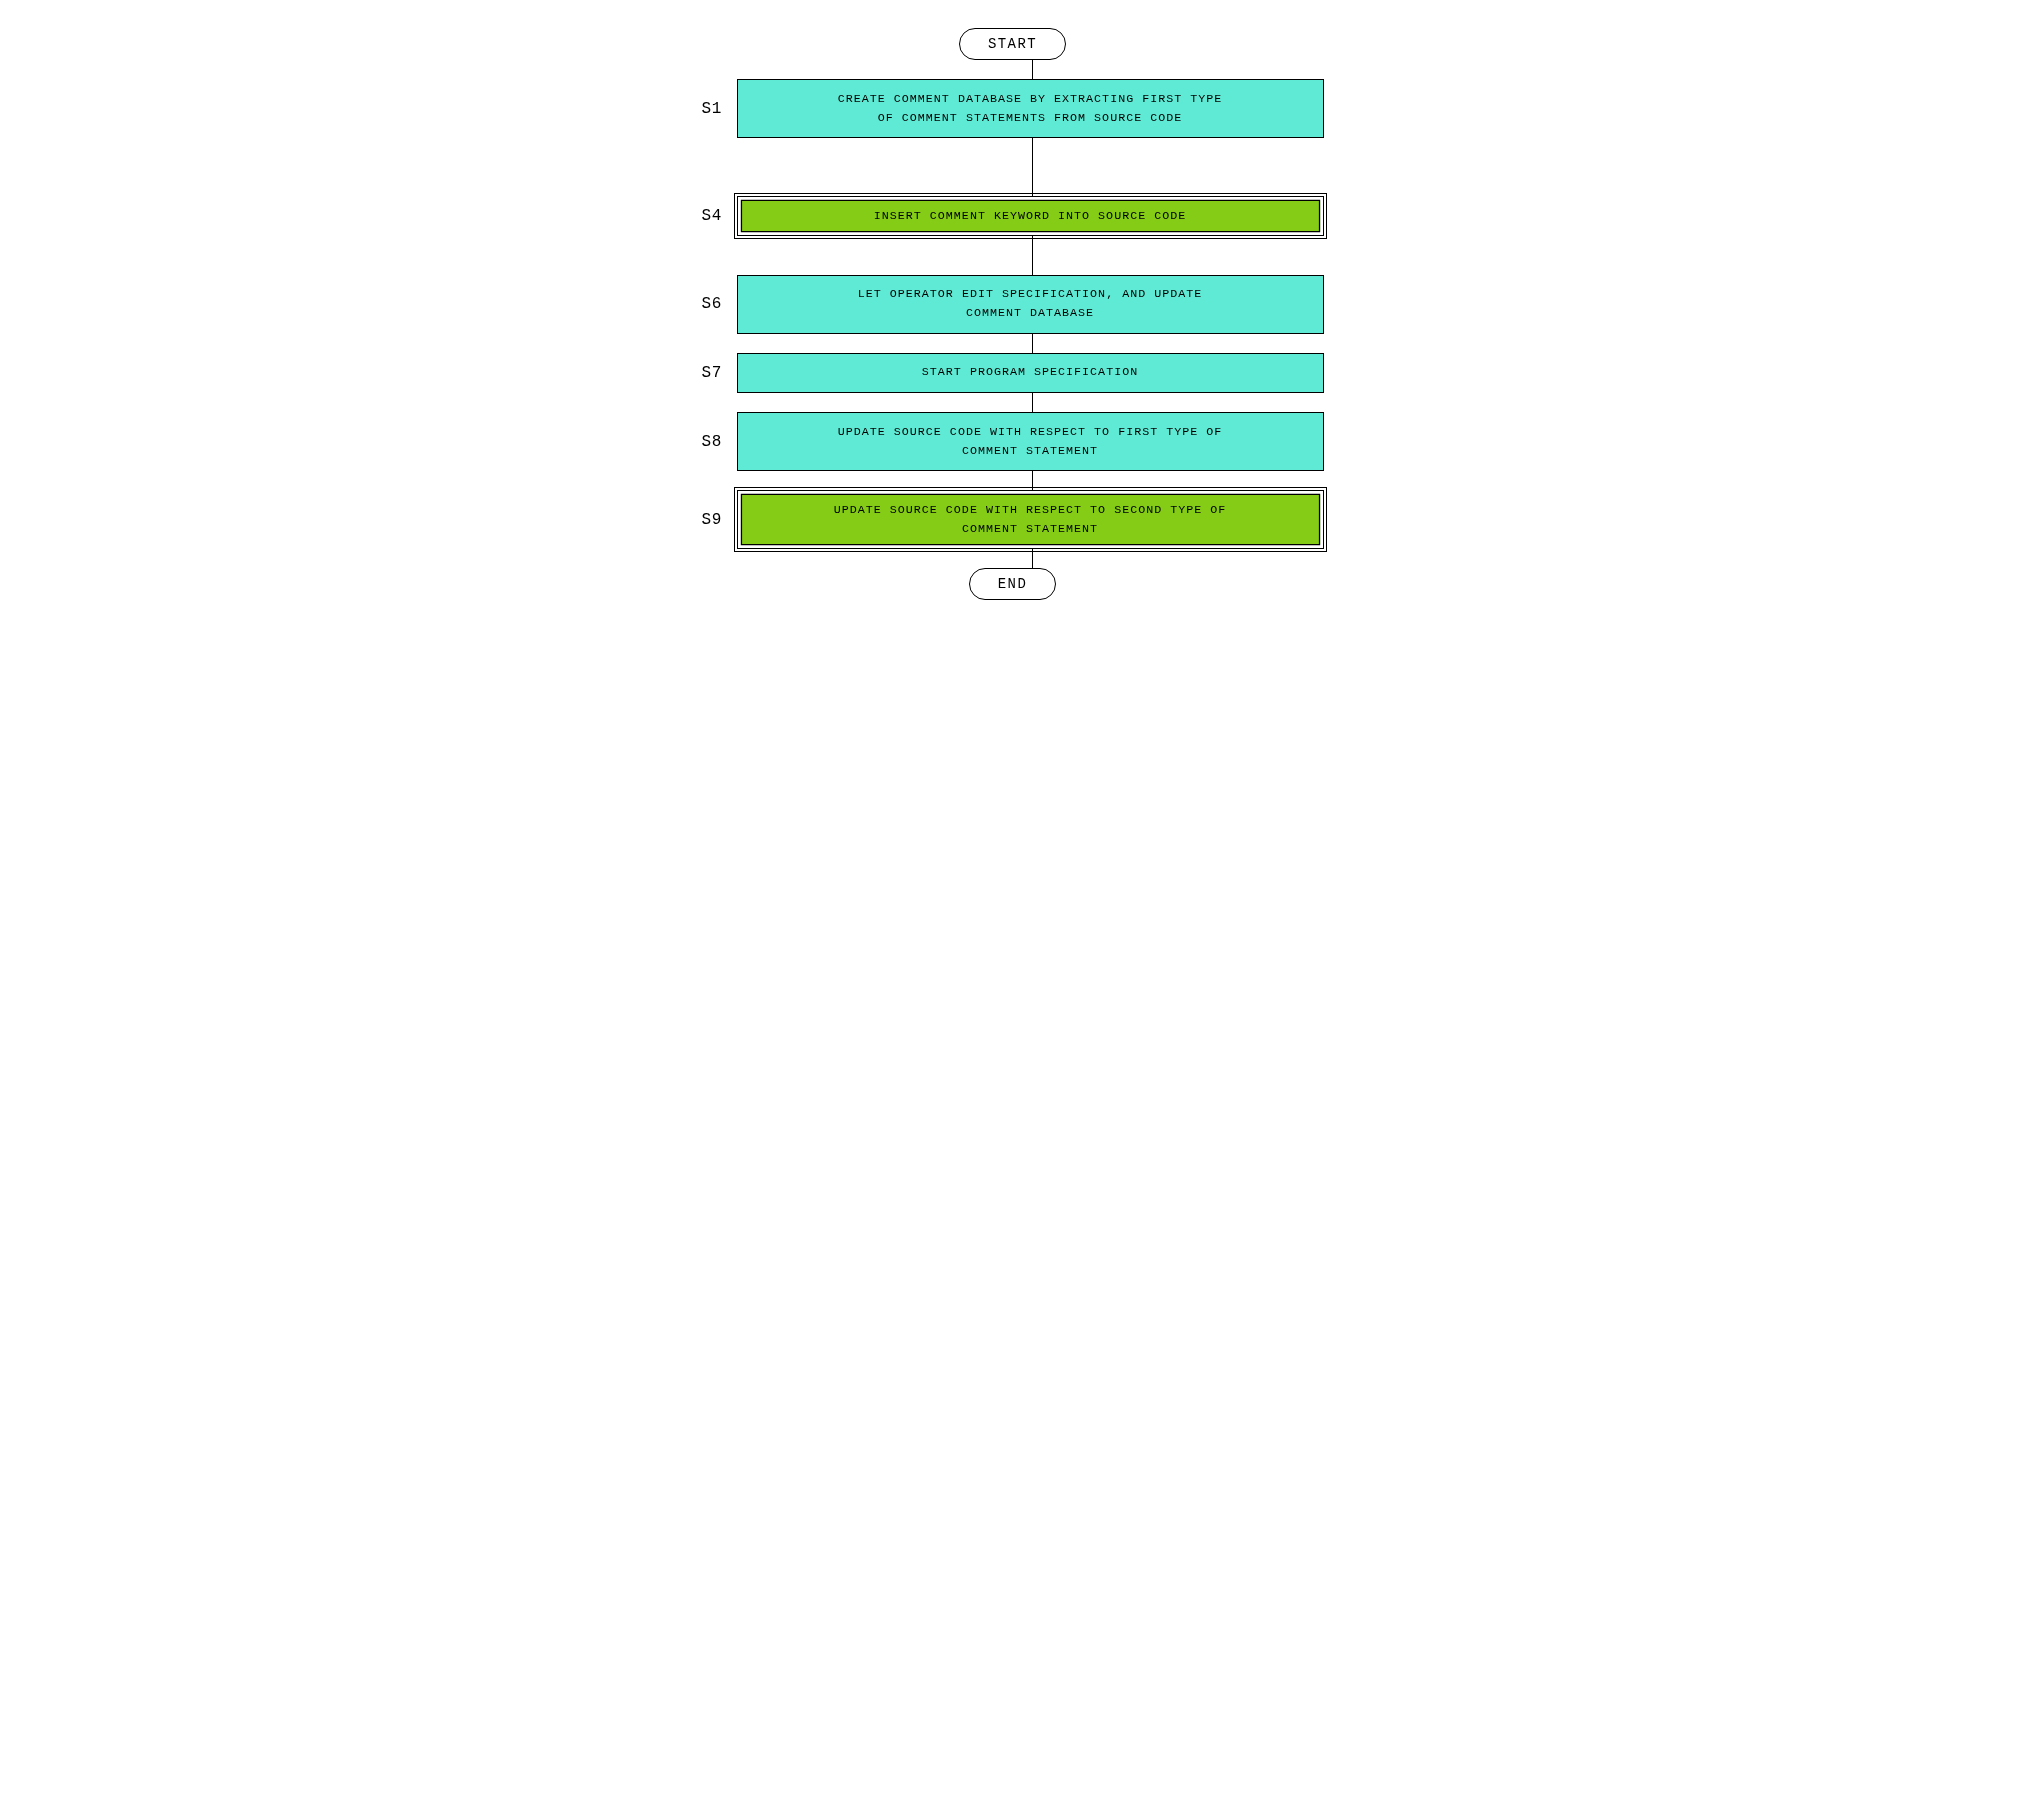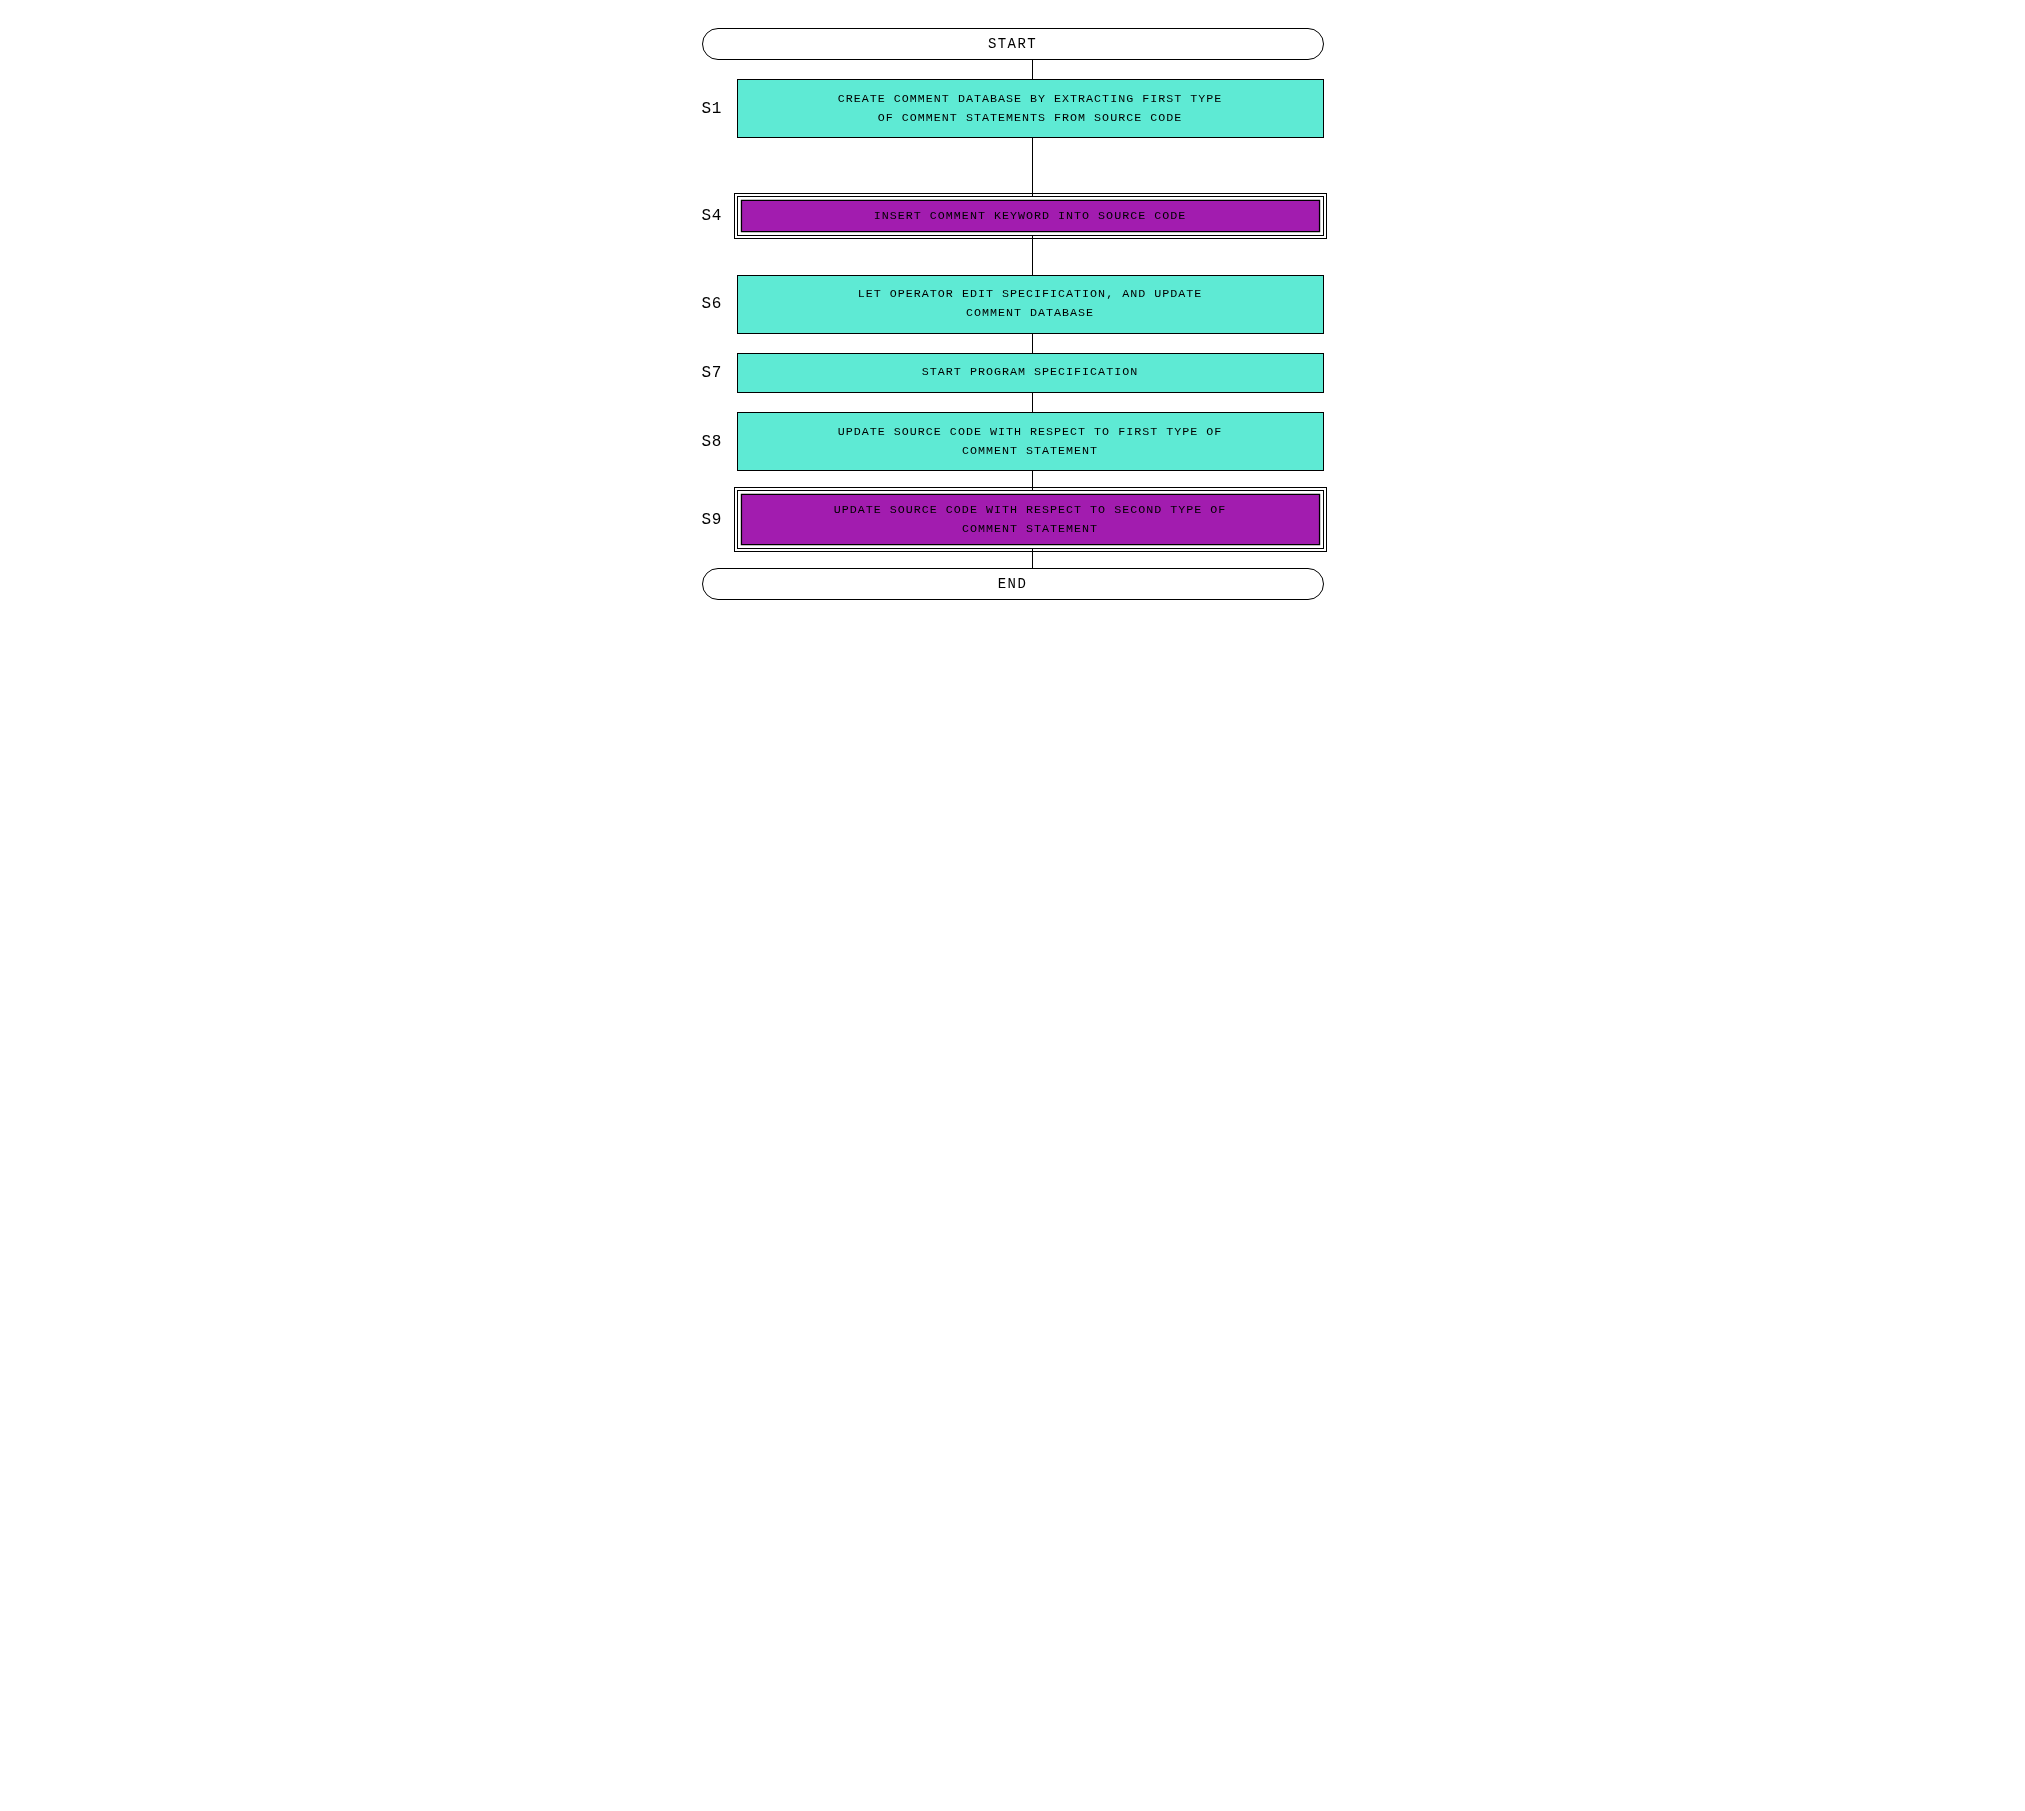--- a/index.html
+++ b/index.html
@@ -14,20 +14,21 @@
       display: flex;
       justify-content: center;
       align-items: flex-start;
       padding: 28px 14px;
       min-height: 100vh;
     }
 
     .flowchart {
       display: flex;
       flex-direction: column;
+      align-items: center;
       width: 622px;
       gap: 0;
     }
 
     .terminal-shape {
       border: 1.4px solid #000;
       border-radius: 16.6px;
       padding: 7px 28px;
       font-size: 14px;
       letter-spacing: 1.4px;
@@ -66,21 +67,21 @@
     }
 
     
     .process-box-double {
       border: 1.4px solid #000;
       padding: 9.7px 14px;
       font-size: 11.7px;
       letter-spacing: 1px;
       text-align: center;
       line-height: 1.6;
-      background: #a21caf;
+      background: #84cc16;
       flex: 1;
       font-family: 'Courier New', Courier, monospace;
       box-shadow: inset 0 0 0 2.8px #fff, inset 0 0 0 4.1px #000;
       
       outline: 1.4px solid #000;
       outline-offset: 2.8px;
     }
 
     .connector-area {
       display: flex;

